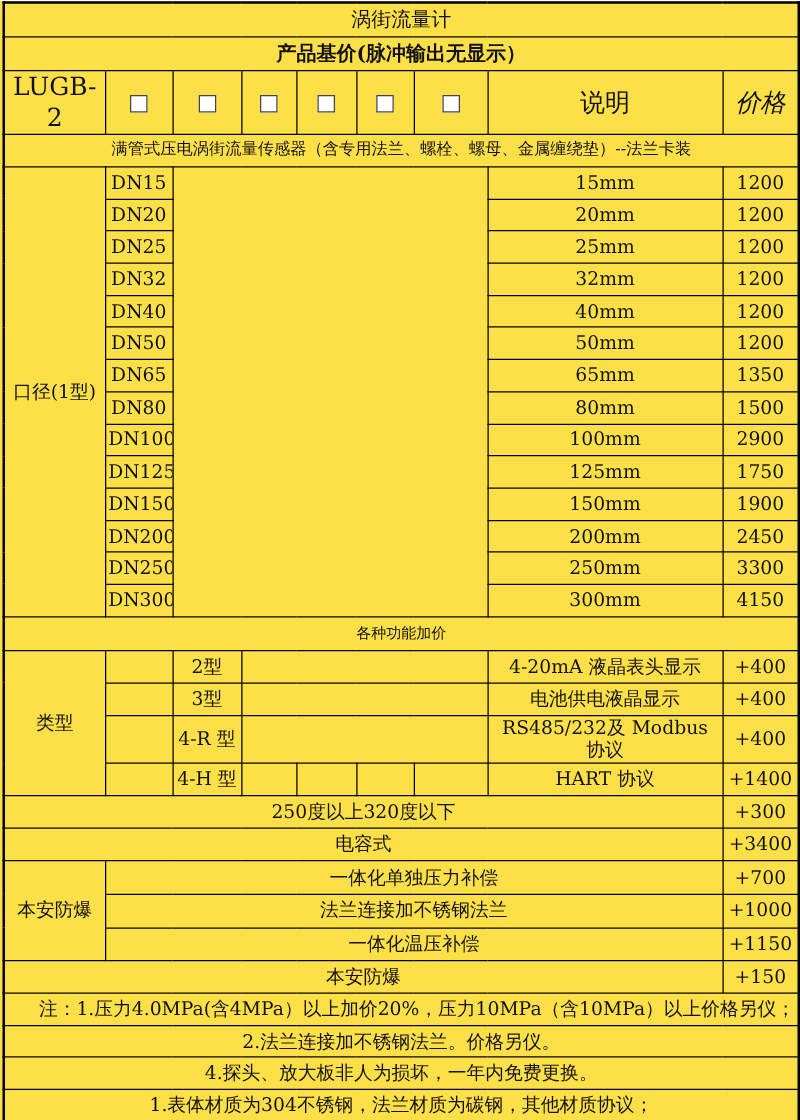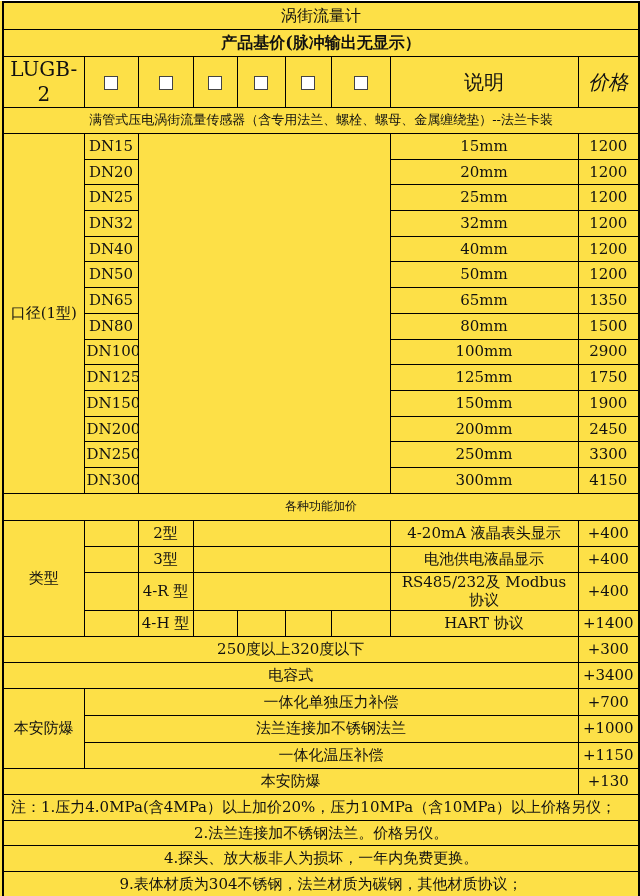--- a/index.html
+++ b/index.html
@@ -40,21 +40,21 @@
   tr.r-header td   { height: 28px; font-size: 20px; }
   tr.r-sensor td   { height: 25px; font-size: 13px; }
   tr.r-dn td       { height: 24.7px; }
   tr.r-addon td    { height: 26px; font-size: 12px; }
   tr.r-type td     { height: 25px; }
   tr.r-extra td    { height: 25px; margin-left: 44px; }
   tr.r-si td       { height: 25.7px; }
   tr.r-explo td    { height: 25px; margin-top: 20px; }
   tr.r-note td     { height: 24.5px; }
   td.price-head { font-size: 17px; font-style: italic; }
-  td.note-first { text-align: left; padding-left: 7px; }
+  td.note-first { text-align: right; padding-left: 7px; }
   td.left-label { padding: 0 1px; }
   .box {
     display: inline-block;
     width: 12px;
     height: 12px;
     border: 1.5px solid #444;
     background: #fff;
     vertical-align: -1px;
   }
 </style>
@@ -228,30 +228,30 @@
     <td colspan="7">法兰连接加不锈钢法兰</td>
     <td>+1000</td>
   </tr>
   <tr class="r-si">
     <td colspan="7">一体化温压补偿</td>
     <td>+1150</td>
   </tr>
 
   <tr class="r-explo">
     <td colspan="8">本安防爆</td>
-    <td>+130</td>
+    <td>+150</td>
   </tr>
 
   <tr class="r-note">
     <td colspan="9" class="note-first">注：1.压力4.0MPa(含4MPa）以上加价20%，压力10MPa（含10MPa）以上价格另仪；</td>
   </tr>
   <tr class="r-note">
     <td colspan="9">2.法兰连接加不锈钢法兰。价格另仪。</td>
   </tr>
   <tr class="r-note">
     <td colspan="9">4.探头、放大板非人为损坏，一年内免费更换。</td>
   </tr>
   <tr class="r-note">
-    <td colspan="9">9.表体材质为304不锈钢，法兰材质为碳钢，其他材质协议；</td>
+    <td colspan="9">1.表体材质为304不锈钢，法兰材质为碳钢，其他材质协议；</td>
   </tr>
 </tbody>
     </table>
 </div>
 
 </body></html>

